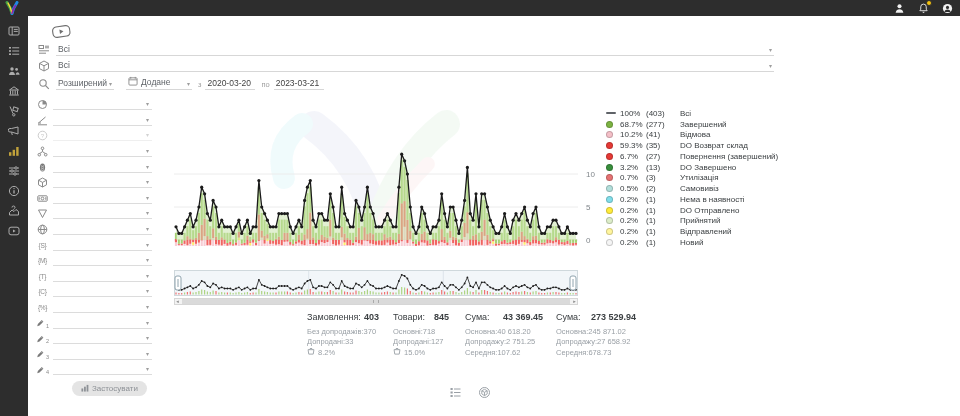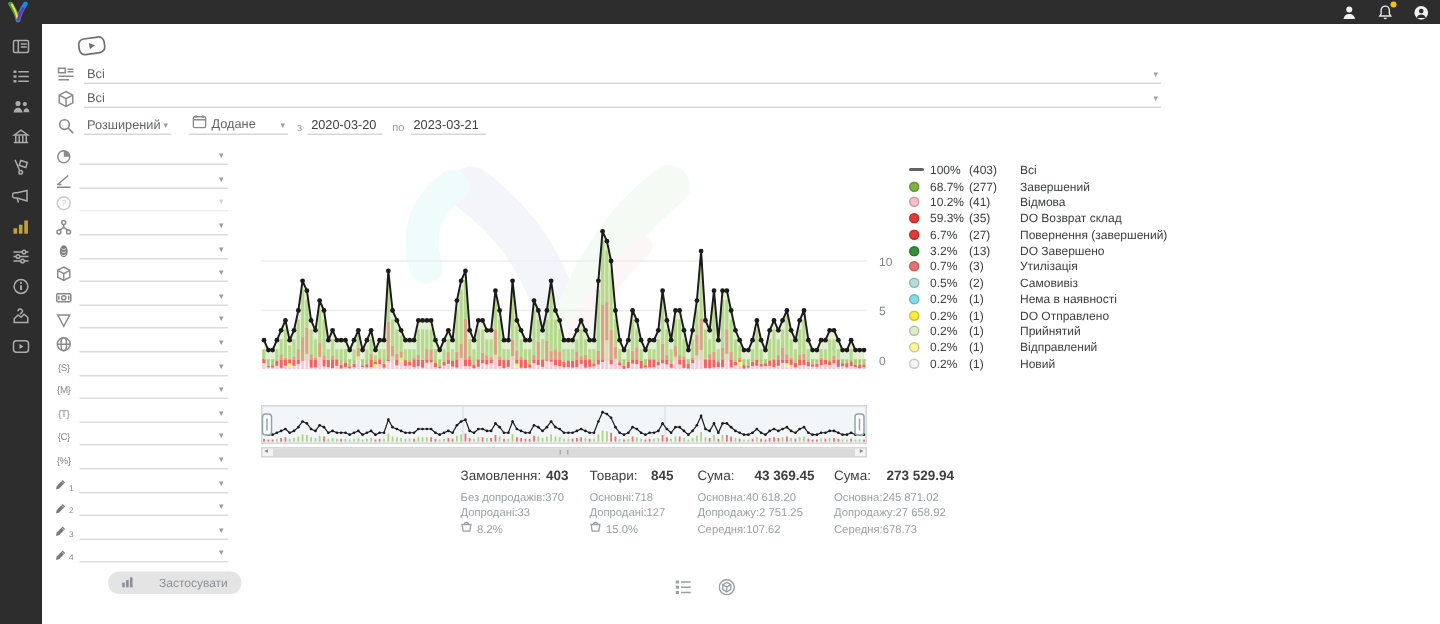--- a/index.html
+++ b/index.html
@@ -28,21 +28,21 @@
   .dateval{font-size:8.5px;color:#424242}
   
   .filter-rows{position:absolute;left:0;top:97px;width:160px}
   .filter-row{height:15.6px;display:flex;align-items:center;padding-left:36px;cursor:pointer}
   .filter-row .ricon{width:13px;height:11px;margin-right:4px;display:flex;align-items:center;justify-content:center;flex:none}
   .filter-row .rline{flex:1;border-bottom:1px solid #dcdcdc;height:11px;display:flex;align-items:flex-end;justify-content:flex-end;padding:0 3px 1px 0;margin-right:8px}
   .filter-row.disabled{opacity:.45}
   .utm{font-size:6.5px;color:#8a8a8a;letter-spacing:-.3px}
   .pencil-num{font-size:5.5px;color:#8a8a8a;margin-left:1px;align-self:flex-end}
   .apply-btn{position:absolute;left:72px;top:381px;height:15px;border:none;border-radius:8px;background:#e4e4e4;
-             color:#8d9196;font-size:8px;font-family:"Liberation Sans",sans-serif;padding:0 9px;display:flex;align-items:center;gap:17px;cursor:pointer}
+             color:#8d9196;font-size:8px;font-family:"Liberation Sans",sans-serif;padding:0 9px;display:flex;align-items:center;gap:3px;cursor:pointer}
   
   .chart-region{position:absolute;left:174px;top:106px;width:404px;height:146px}
   .ylabel{position:absolute;left:586px;font-size:8px;color:#80868b}
   .xlabels{position:absolute;left:0;top:247px;width:960px;height:10px}
   .xlab{position:absolute;transform:translateX(-50%);font-size:8px;color:#80868b;white-space:nowrap}
   .minimap{position:absolute;left:174px;top:270px;width:404px;height:26px;cursor:ew-resize}
   .scrollbar{position:absolute;left:174px;top:298px;width:404px;height:7px;background:#f3f3f3;border:1px solid #d6d6d6;cursor:pointer}
   .sb-thumb{position:absolute;left:7px;right:7px;top:0;bottom:0;background:#dadada}
   .sb-arrow{position:absolute;top:-1px;width:7px;height:7px;font-size:5px;line-height:7px;text-align:center;color:#8a8a8a}
   .sb-grip{position:absolute;left:50%;top:1px;width:6px;height:3px;transform:translateX(-50%);

